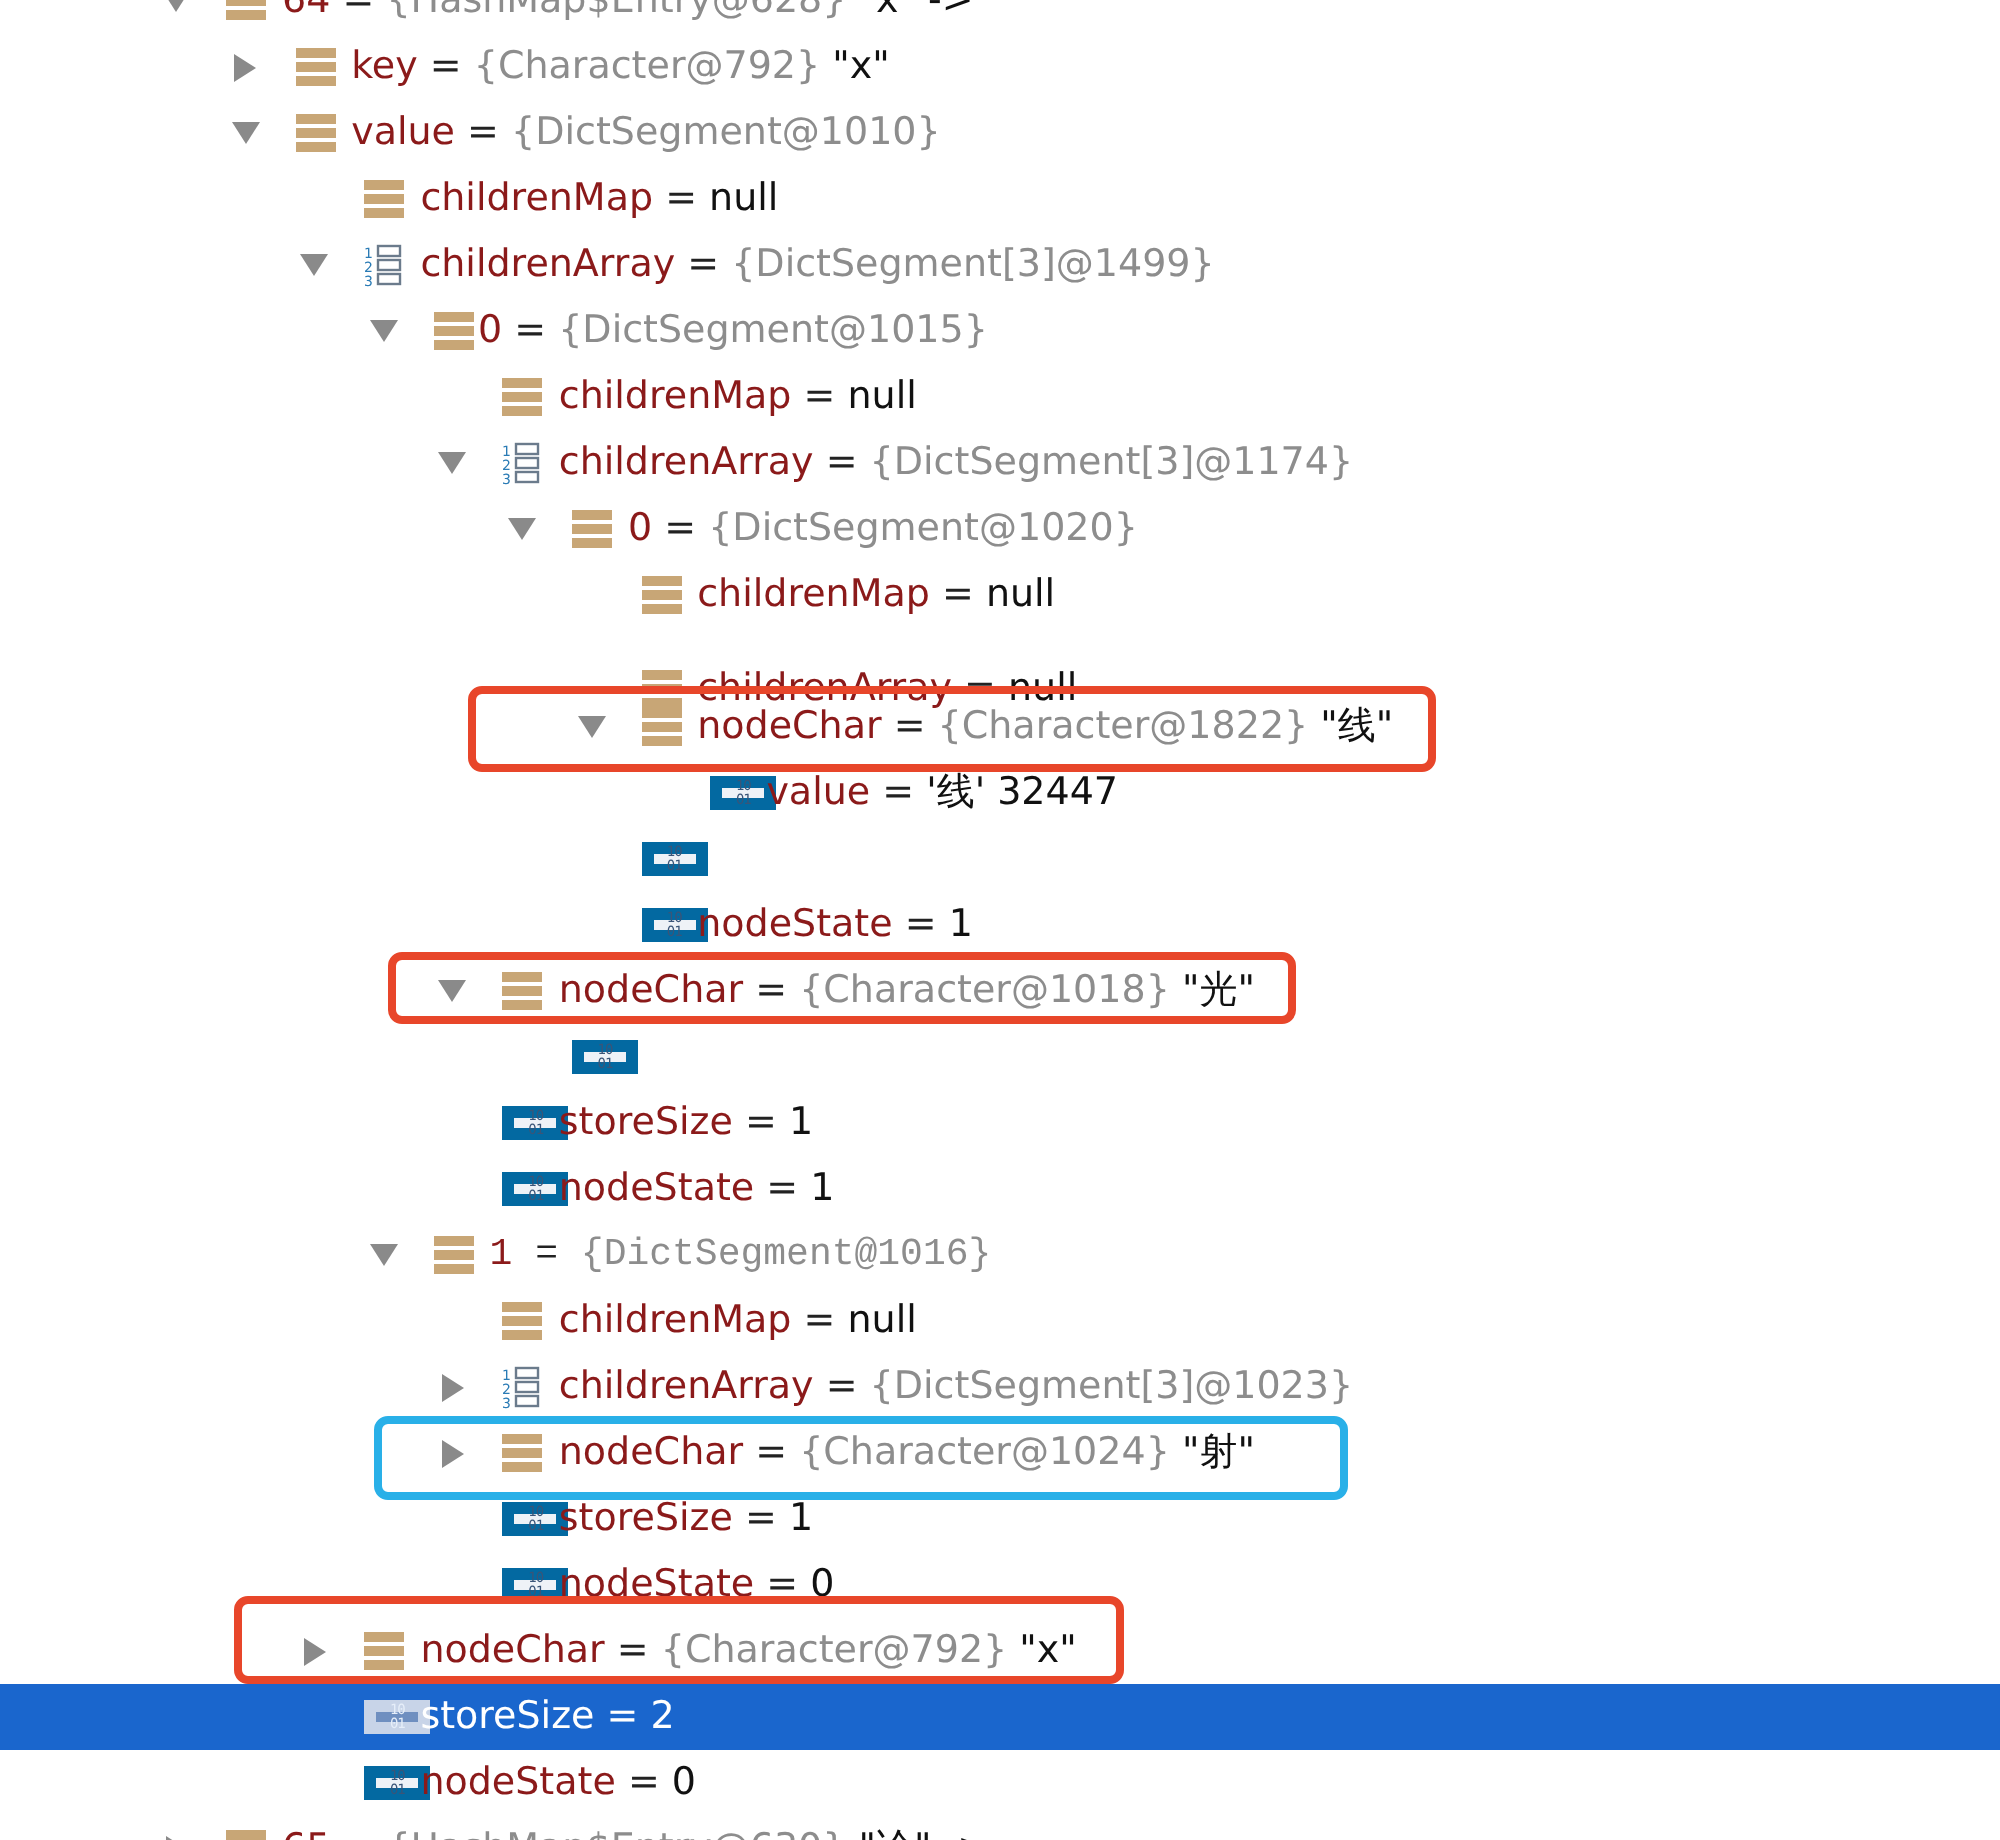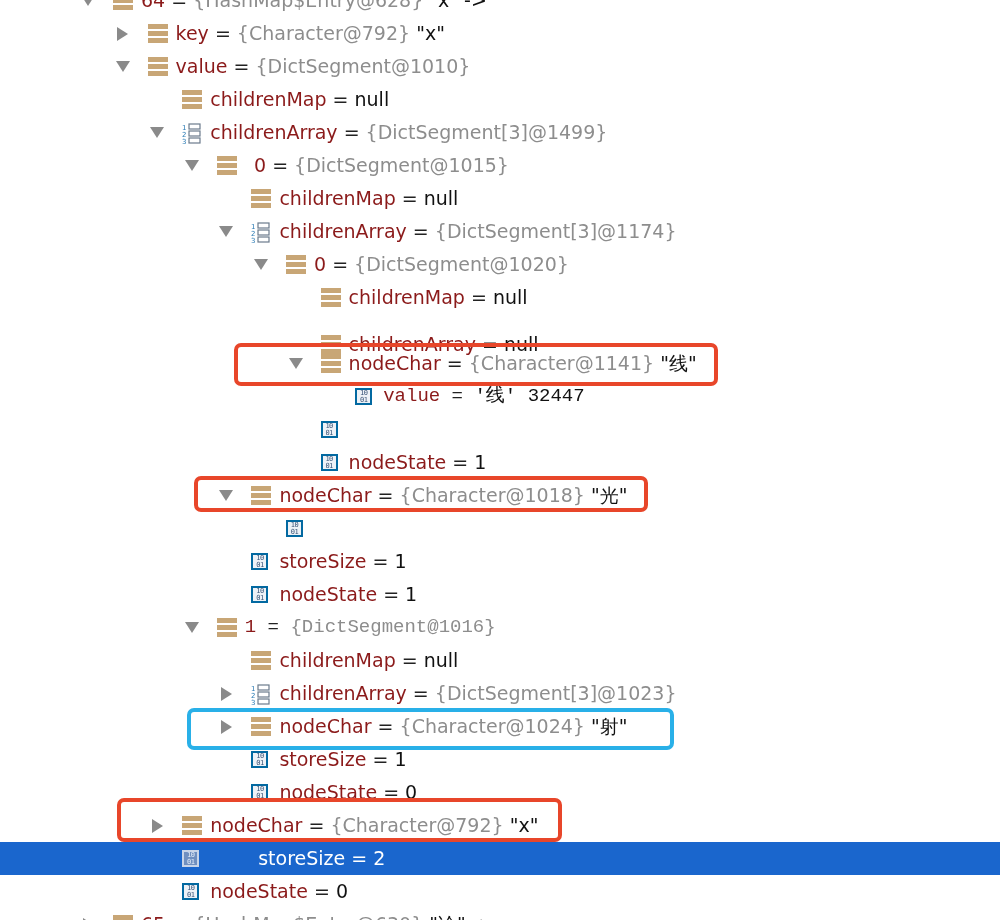--- a/index.html
+++ b/index.html
@@ -29,22 +29,22 @@
     border-top: 7px solid transparent; border-bottom: 7px solid transparent;
     border-left: 11px solid #8a8a8a;
   }
   .ico { position: absolute; top: 7px; width: 20px; height: 20px; }
   .ico.obj {
     background: linear-gradient(#c8a676 0 5px, #fff 5px 7px, #c8a676 7px 12px, #fff 12px 14px, #c8a676 14px 19px);
     top: 7px; height: 19px;
   }
   .ico.arr { top: 6px; }
   .ico.prim {
-    width: 17px; height: 17px; top: 8px;
-    border: 2px solid #0369a1; box-sizing: border-box; background: #eef2f7;
+    width: 33px; height: 17px; top: 8px;
+    border: 6px solid #0369a1; box-sizing: border-box; background: #eef2f7;
     font-size: 7px; line-height: 7px; color: #3a5578; font-family: "DejaVu Sans Mono", monospace;
     display: flex; flex-direction: column; align-items: center; justify-content: center; letter-spacing: -0.5px;
   }
   .selected .ico.prim { background: #6f8fc0; border-color: #c8d4e8; color: #e6eef9; }
   .txt { position: absolute; top: 0; }
   .name { color: #8b1a1a; }
   .eq { color: #222; }
   .ref { color: #8d8d8d; }
   .val { color: #111; }
   .selected .name, .selected .eq, .selected .val { color: #ffffff; }
@@ -85,21 +85,21 @@
           <text x="0" y="21" font-size="7" fill="#2a7bb5" font-family="DejaVu Sans, sans-serif">3</text>
           <rect x="7" y="1" width="11" height="5" fill="none" stroke="#6b7b8c" stroke-width="1.2"></rect>
           <rect x="7" y="8" width="11" height="5" fill="none" stroke="#6b7b8c" stroke-width="1.2"></rect>
           <rect x="7" y="15" width="11" height="5" fill="none" stroke="#6b7b8c" stroke-width="1.2"></rect>
         </svg></span>
       <span class="txt" style="left: 210.2px;"><span class="name">childrenArray</span><span class="eq"> = </span><span class="ref">{DictSegment[3]@1499}</span></span>
     </div>
     <div class="row" style="top: 165px;">
       <span class="tri down" style="left: 183.8px;"></span>
       <span class="ico obj" style="left: 216.8px;"></span>
-      <span class="txt" style="left: 254px;"><span class="name">0</span><span class="eq"> = </span><span class="ref">{DictSegment@1015}</span></span>
+      <span class="txt" style="left: 239px;"><span class="name">0</span><span class="eq"> = </span><span class="ref">{DictSegment@1015}</span></span>
     </div>
     <div class="row" style="top: 198px;">
       <span class="ico obj" style="left: 251.4px;"></span>
       <span class="txt" style="left: 279.4px;"><span class="name">childrenMap</span><span class="eq"> = </span><span class="val">null</span></span>
     </div>
     <div class="row" style="top: 231px;">
       <span class="tri down" style="left: 218.4px;"></span>
       <span class="ico arr" style="left: 251.4px;"><svg width="20" height="22" viewBox="0 0 20 22">
           <text x="0" y="7" font-size="7" fill="#2a7bb5" font-family="DejaVu Sans, sans-serif">1</text>
           <text x="0" y="14" font-size="7" fill="#2a7bb5" font-family="DejaVu Sans, sans-serif">2</text>
@@ -119,28 +119,28 @@
       <span class="ico obj" style="left: 320.6px;"></span>
       <span class="txt" style="left: 348.6px;"><span class="name">childrenMap</span><span class="eq"> = </span><span class="val">null</span></span>
     </div>
     <div class="row" style="top: 344px;">
       <span class="ico obj" style="left: 320.6px;"></span>
       <span class="txt" style="left: 348.6px;"><span class="name">childrenArray</span><span class="eq"> = </span><span class="val">null</span></span>
     </div>
     <div class="row" style="top: 363px;">
       <span class="tri down" style="left: 287.6px;"></span>
       <span class="ico obj" style="left: 320.6px;"></span>
-      <span class="txt" style="left: 348.6px;"><span class="name">nodeChar</span><span class="eq"> = </span><span class="ref">{Character@1141}</span> <span class="val">"线"</span></span>
+      <span class="txt" style="left: 348.6px;"><span class="name">nodeChar</span><span class="eq"> = </span><span class="ref">{Character@1822}</span> <span class="val">"线"</span></span>
     </div>
     <div class="row" style="top: 396px;">
       <span class="ico prim" style="left: 355.2px;">
         <span>10</span>
         <span>01</span>
       </span>
-      <span class="txt" style="left: 383.2px; font-family: Liberation Mono, monospace;"><span class="name">value</span><span class="eq"> = </span><span class="val">'线' 32447</span></span>
+      <span class="txt" style="left: 383.2px;"><span class="name">value</span><span class="eq"> = </span><span class="val">'线' 32447</span></span>
     </div>
     <div class="row" style="top: 429px;">
       <span class="ico prim" style="left: 320.6px;">
         <span>10</span>
         <span>01</span>
       </span>
     </div>
     <div class="row" style="top: 462px;">
       <span class="ico prim" style="left: 320.6px;">
         <span>10</span>
@@ -216,21 +216,21 @@
     <div class="row" style="top: 825px;">
       <span class="tri right" style="left: 149.2px;"></span>
       <span class="ico obj" style="left: 182.2px;"></span>
       <span class="txt" style="left: 210.2px;"><span class="name">nodeChar</span><span class="eq"> = </span><span class="ref">{Character@792}</span> <span class="val">"x"</span></span>
     </div>
     <div class="row selected" style="top: 858px;">
       <span class="ico prim" style="left: 182.2px;">
         <span>10</span>
         <span>01</span>
       </span>
-      <span class="txt" style="left: 210.2px; margin-left: 48px;"><span class="name">storeSize</span><span class="eq"> = </span><span class="val">2</span></span>
+      <span class="txt" style="left: 210.2px;"><span class="name">storeSize</span><span class="eq"> = </span><span class="val">2</span></span>
     </div>
     <div class="row" style="top: 891px;">
       <span class="ico prim" style="left: 182.2px;">
         <span>10</span>
         <span>01</span>
       </span>
       <span class="txt" style="left: 210.2px;"><span class="name">nodeState</span><span class="eq"> = </span><span class="val">0</span></span>
     </div>
     <div class="row" style="top: 924px;">
       <span class="tri right" style="left: 80px;"></span>

